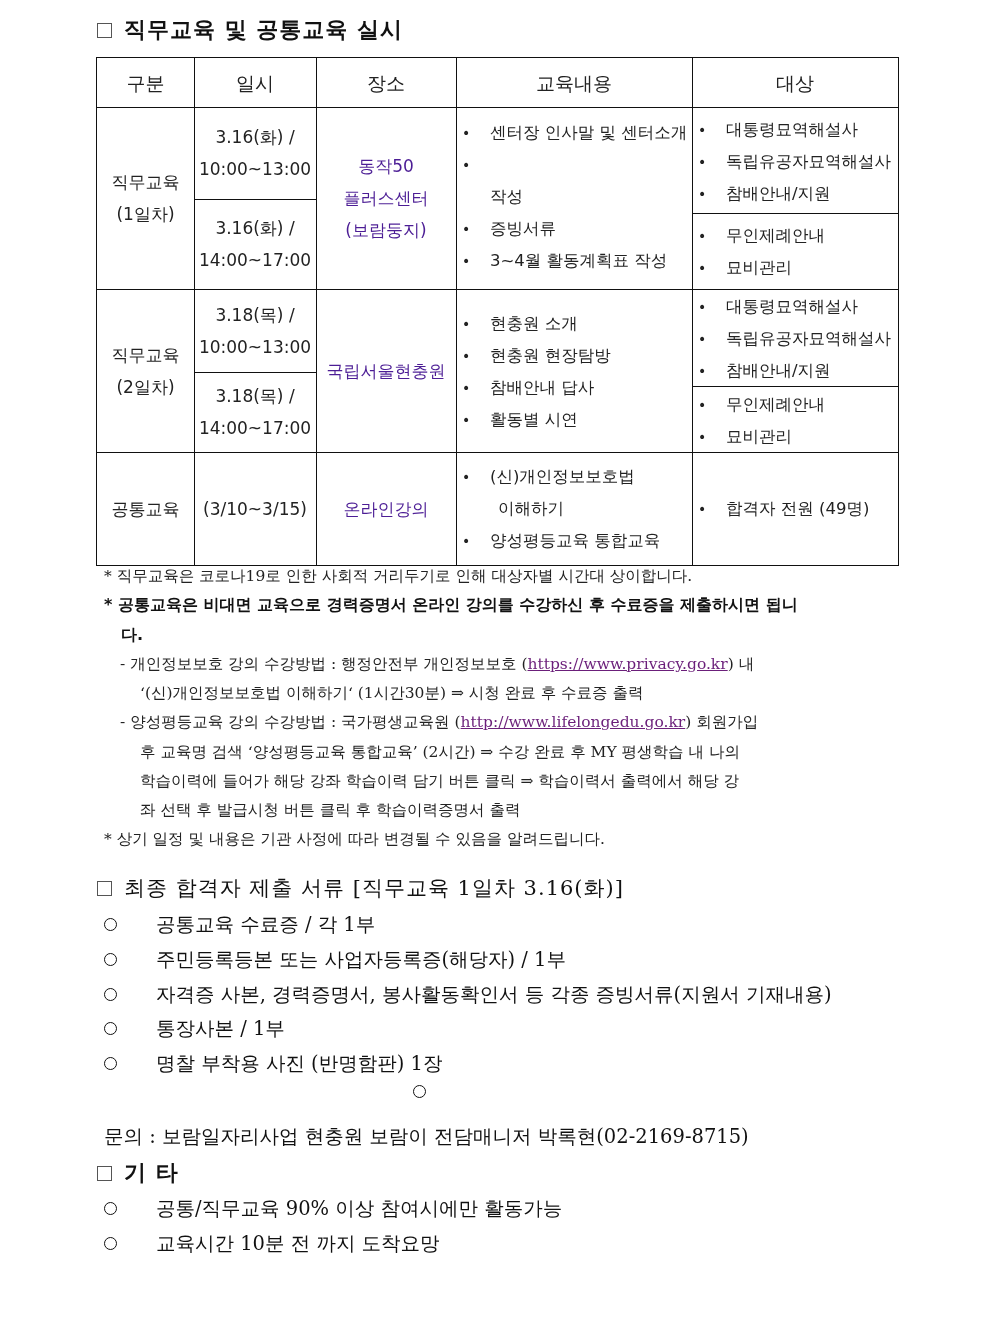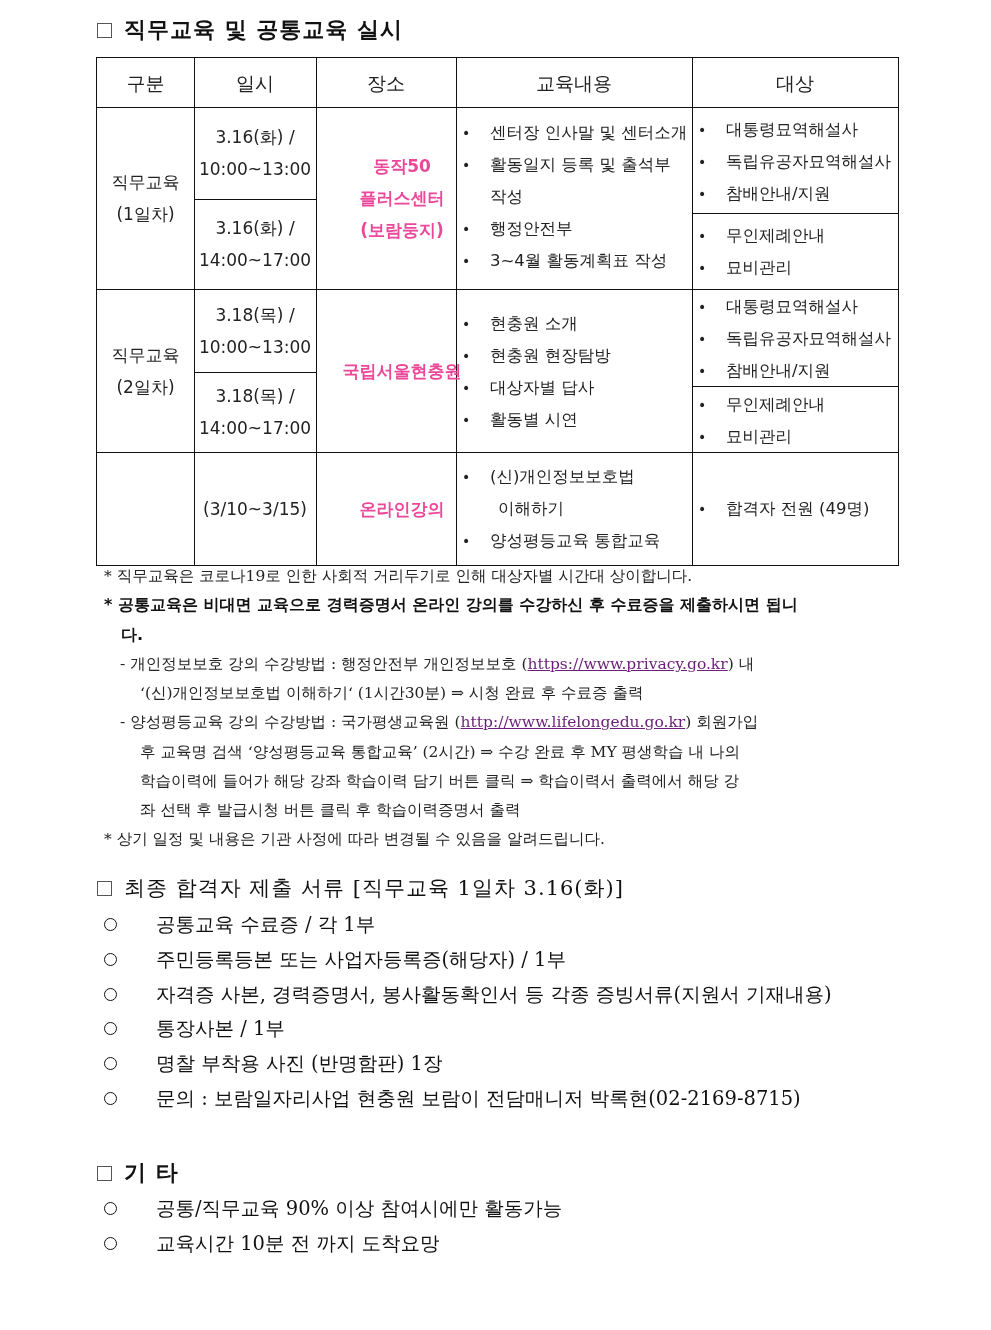--- a/index.html
+++ b/index.html
@@ -5,21 +5,21 @@
     html, body { margin: 0; padding: 0; background: #ffffff; }
     body { width: 991px; height: 1330px; position: relative; overflow: hidden; font-family: "DejaVu Sans", "Liberation Sans", sans-serif; color: #111; }
     .sec-title { position: absolute; font-size: 22px; font-weight: bold; letter-spacing: 1px; white-space: nowrap; display: flex; align-items: center; }
     .sec-title.light { font-weight: normal; font-family: "DejaVu Serif", "Liberation Serif", serif; font-size: 21px; }
     .sq { display: inline-block; width: 15px; height: 15px; border: 1.3px solid #555; margin-right: 12px; box-sizing: border-box; }
     
     .tbl { position: absolute; left: 96px; top: 57px; width: 803px; height: 509px; border: 1.3px solid #111; box-sizing: border-box; }
     .vl { position: absolute; width: 0; border-left: 1.3px solid #111; }
     .hl { position: absolute; height: 0; border-top: 1.3px solid #111; }
     .cell { position: absolute; display: flex; flex-direction: column; align-items: center; justify-content: center; text-align: left; font-size: 17px; line-height: 32px; color: #222; }
-    .cell.bold { font-weight: bold; color: #ec4899; padding-left: 16px; }
+    .cell.bold { font-weight: normal; color: #4c1d95; }
     .th { font-size: 19px; }
     .blist { position: absolute; font-size: 16.5px; line-height: 32px; color: #222; }
     .blist .it { display: flex; white-space: nowrap; }
     .blist .bu { width: 28px; flex: none; padding-left: 6px; font-size: 14px; }
     .blist .cont { padding-left: 34px; }
     
     .note { position: absolute; font-family: "DejaVu Serif", "Liberation Serif", serif; font-size: 15.5px; white-space: nowrap; color: #222; }
     .note.bold { font-weight: bold; font-family: "DejaVu Sans", "Liberation Sans", sans-serif; font-size: 16px; color: #111; }
     .link { color: #6b1f7a; text-decoration: underline; }
     .circ { position: absolute; font-family: "DejaVu Serif", "Liberation Serif", serif; font-size: 19.5px; white-space: nowrap; display: flex; align-items: center; color: #111; gap: 25px; }
@@ -72,28 +72,27 @@
     <span>플러스센터</span>
     <span>(보람둥지)</span>
   </div>
   <div class="blist" style="left:359px; top:59px; width:236px;">
     <div class="it">
         <span class="bu">•</span>
         <span>센터장 인사말 및 센터소개</span>
       </div>
     <div class="it">
         <span class="bu">•</span>
-        <span>활동일지 등록 및 출석부</span>
       </div>
     <div class="it cont">
         <span>작성</span>
       </div>
     <div class="it">
         <span class="bu">•</span>
-        <span>행정안전부</span>
+        <span>증빙서류</span>
       </div>
     <div class="it">
         <span class="bu">•</span>
         <span>3~4월 활동계획표 작성</span>
       </div>
   </div>
   <div class="blist" style="left:595px; top:56px; width:206px;">
     <div class="it">
         <span class="bu">•</span>
         <span>대통령묘역해설사</span>
@@ -137,21 +136,21 @@
     <div class="it">
         <span class="bu">•</span>
         <span>현충원 소개</span>
       </div>
     <div class="it">
         <span class="bu">•</span>
         <span>현충원 현장탐방</span>
       </div>
     <div class="it">
         <span class="bu">•</span>
-        <span>대상자별 답사</span>
+        <span>참배안내 답사</span>
       </div>
     <div class="it">
         <span class="bu">•</span>
         <span>활동별 시연</span>
       </div>
   </div>
   <div class="blist" style="left:595px; top:233px; width:206px;">
     <div class="it">
         <span class="bu">•</span>
         <span>대통령묘역해설사</span>
@@ -169,20 +168,23 @@
     <div class="it">
         <span class="bu">•</span>
         <span>무인제례안내</span>
       </div>
     <div class="it">
         <span class="bu">•</span>
         <span>묘비관리</span>
       </div>
   </div>
 
+  <div class="cell" style="left:0; top:394px; width:97px; height:113px;">
+    <span>공통교육</span>
+  </div>
   <div class="cell" style="left:97px; top:394px; width:122px; height:113px;">
     <span>(3/10~3/15)</span>
   </div>
   <div class="cell bold" style="left:219px; top:394px; width:140px; height:113px;">
     <span>온라인강의</span>
   </div>
   <div class="blist" style="left:359px; top:403px; width:236px;">
     <div class="it">
         <span class="bu">•</span>
         <span>(신)개인정보보호법</span>
@@ -237,21 +239,21 @@
     <span>자격증 사본, 경력증명서, 봉사활동확인서 등 각종 증빙서류(지원서 기재내용)</span>
   </div>
 <div class="circ" style="left:104px; top:1015px;">
     <span class="o"></span>
     <span>통장사본 / 1부</span>
   </div>
 <div class="circ" style="left:104px; top:1050px;">
     <span class="o"></span>
     <span>명찰 부착용 사진 (반명함판) 1장</span>
   </div>
-<div class="circ" style="left:104px; top:1085px;">
+<div class="circ" style="left:104px; top:1085px;flex-direction:column;">
     <span class="o"></span>
     <span>문의 : 보람일자리사업 현충원 보람이 전담매니저 박록현(02-2169-8715)</span>
   </div>
 
 <div class="sec-title" style="left:97px; top:1158px;">
   <span class="sq"></span>
   <span>기 타</span>
 </div>
 <div class="circ" style="left:104px; top:1195px;">
     <span class="o"></span>

